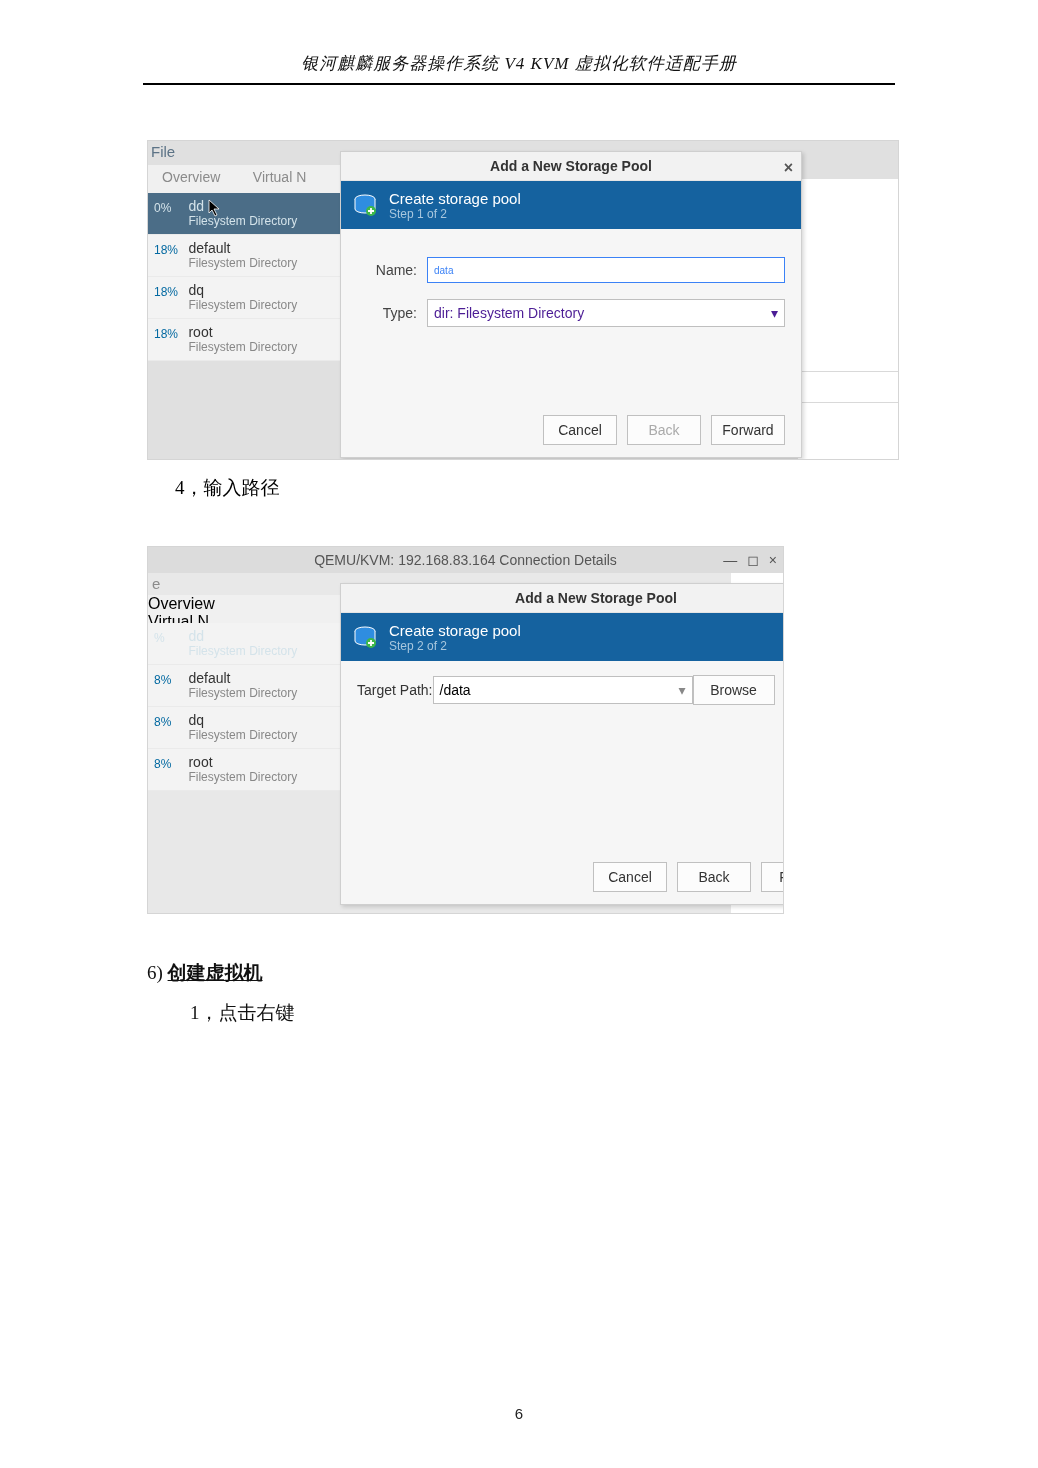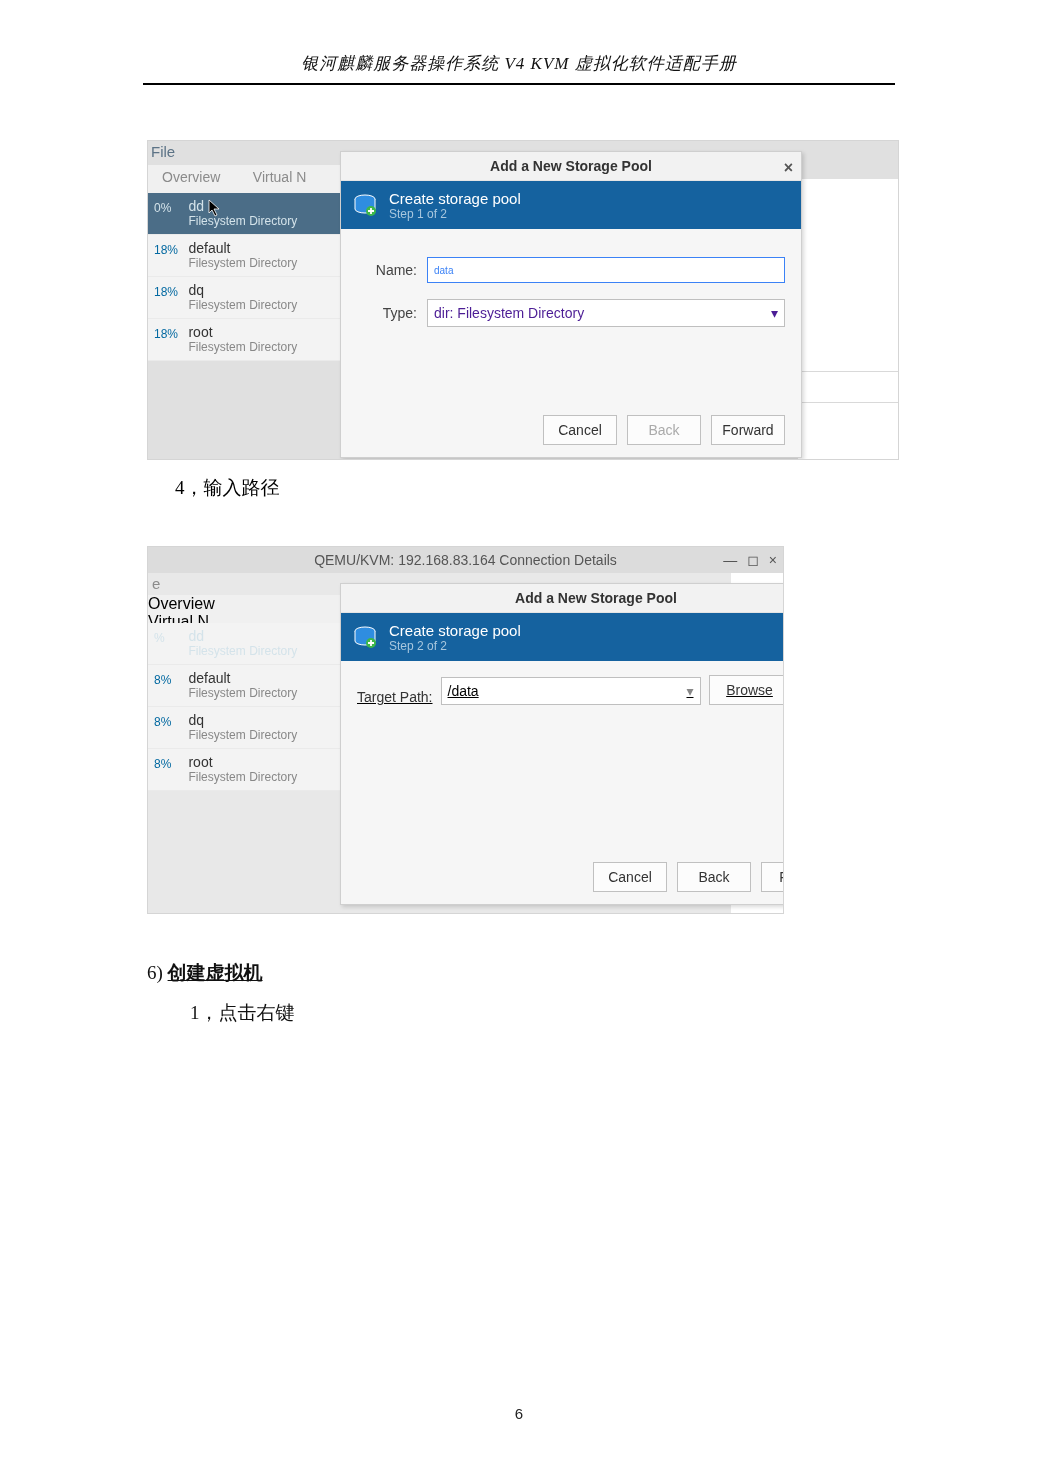--- a/index.html
+++ b/index.html
@@ -325,23 +325,21 @@
     height: 320px;
     background: #f6f6f6;
     border: 1px solid #cfcfcf;
     box-shadow: 2px 2px 4px rgba(0,0,0,0.15);
   }
   .dlg2-body {
     padding: 14px 16px;
   }
   .field-row2 {
     display: flex;
-    align-items: flex-end;
-    gap: 8px;
-    text-decoration: underline;
+    align-items: center;
   }
   .field-label2 {
     font-size: 14px;
     color: #333;
   }
   .target-input {
     width: 260px;
     height: 28px;
     border: 1px solid #bfbfbf;
     background: #fff;

